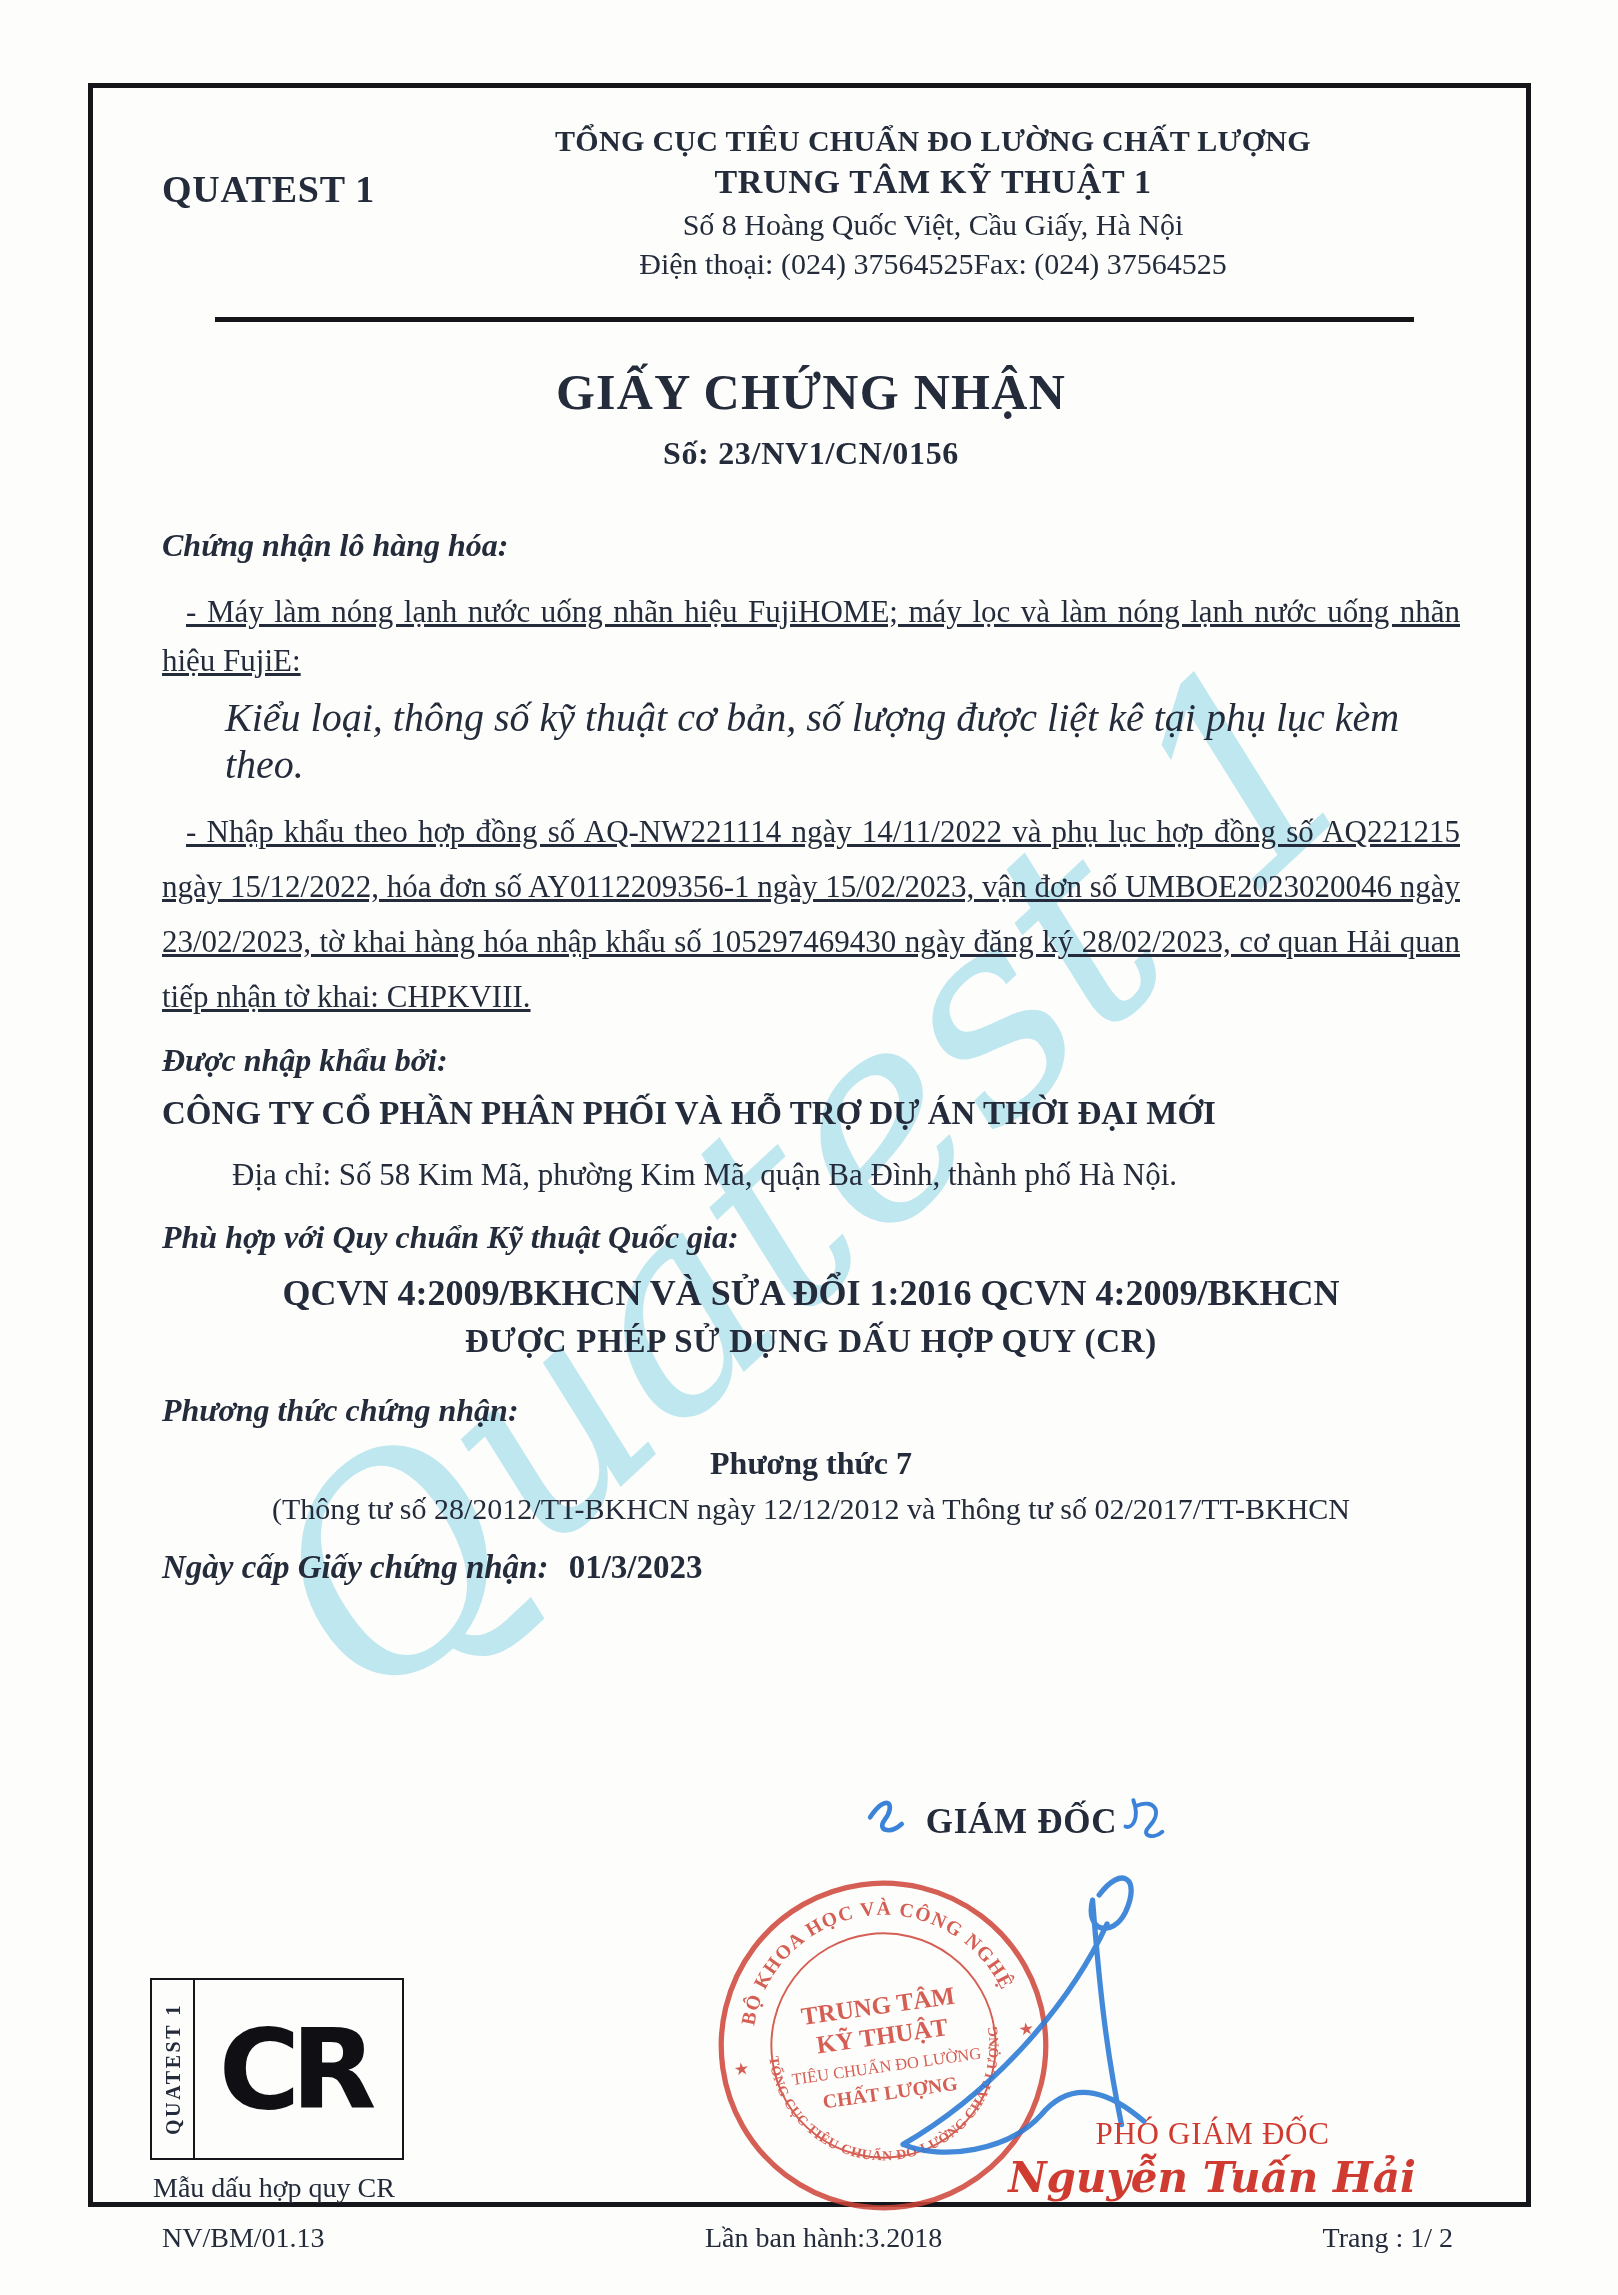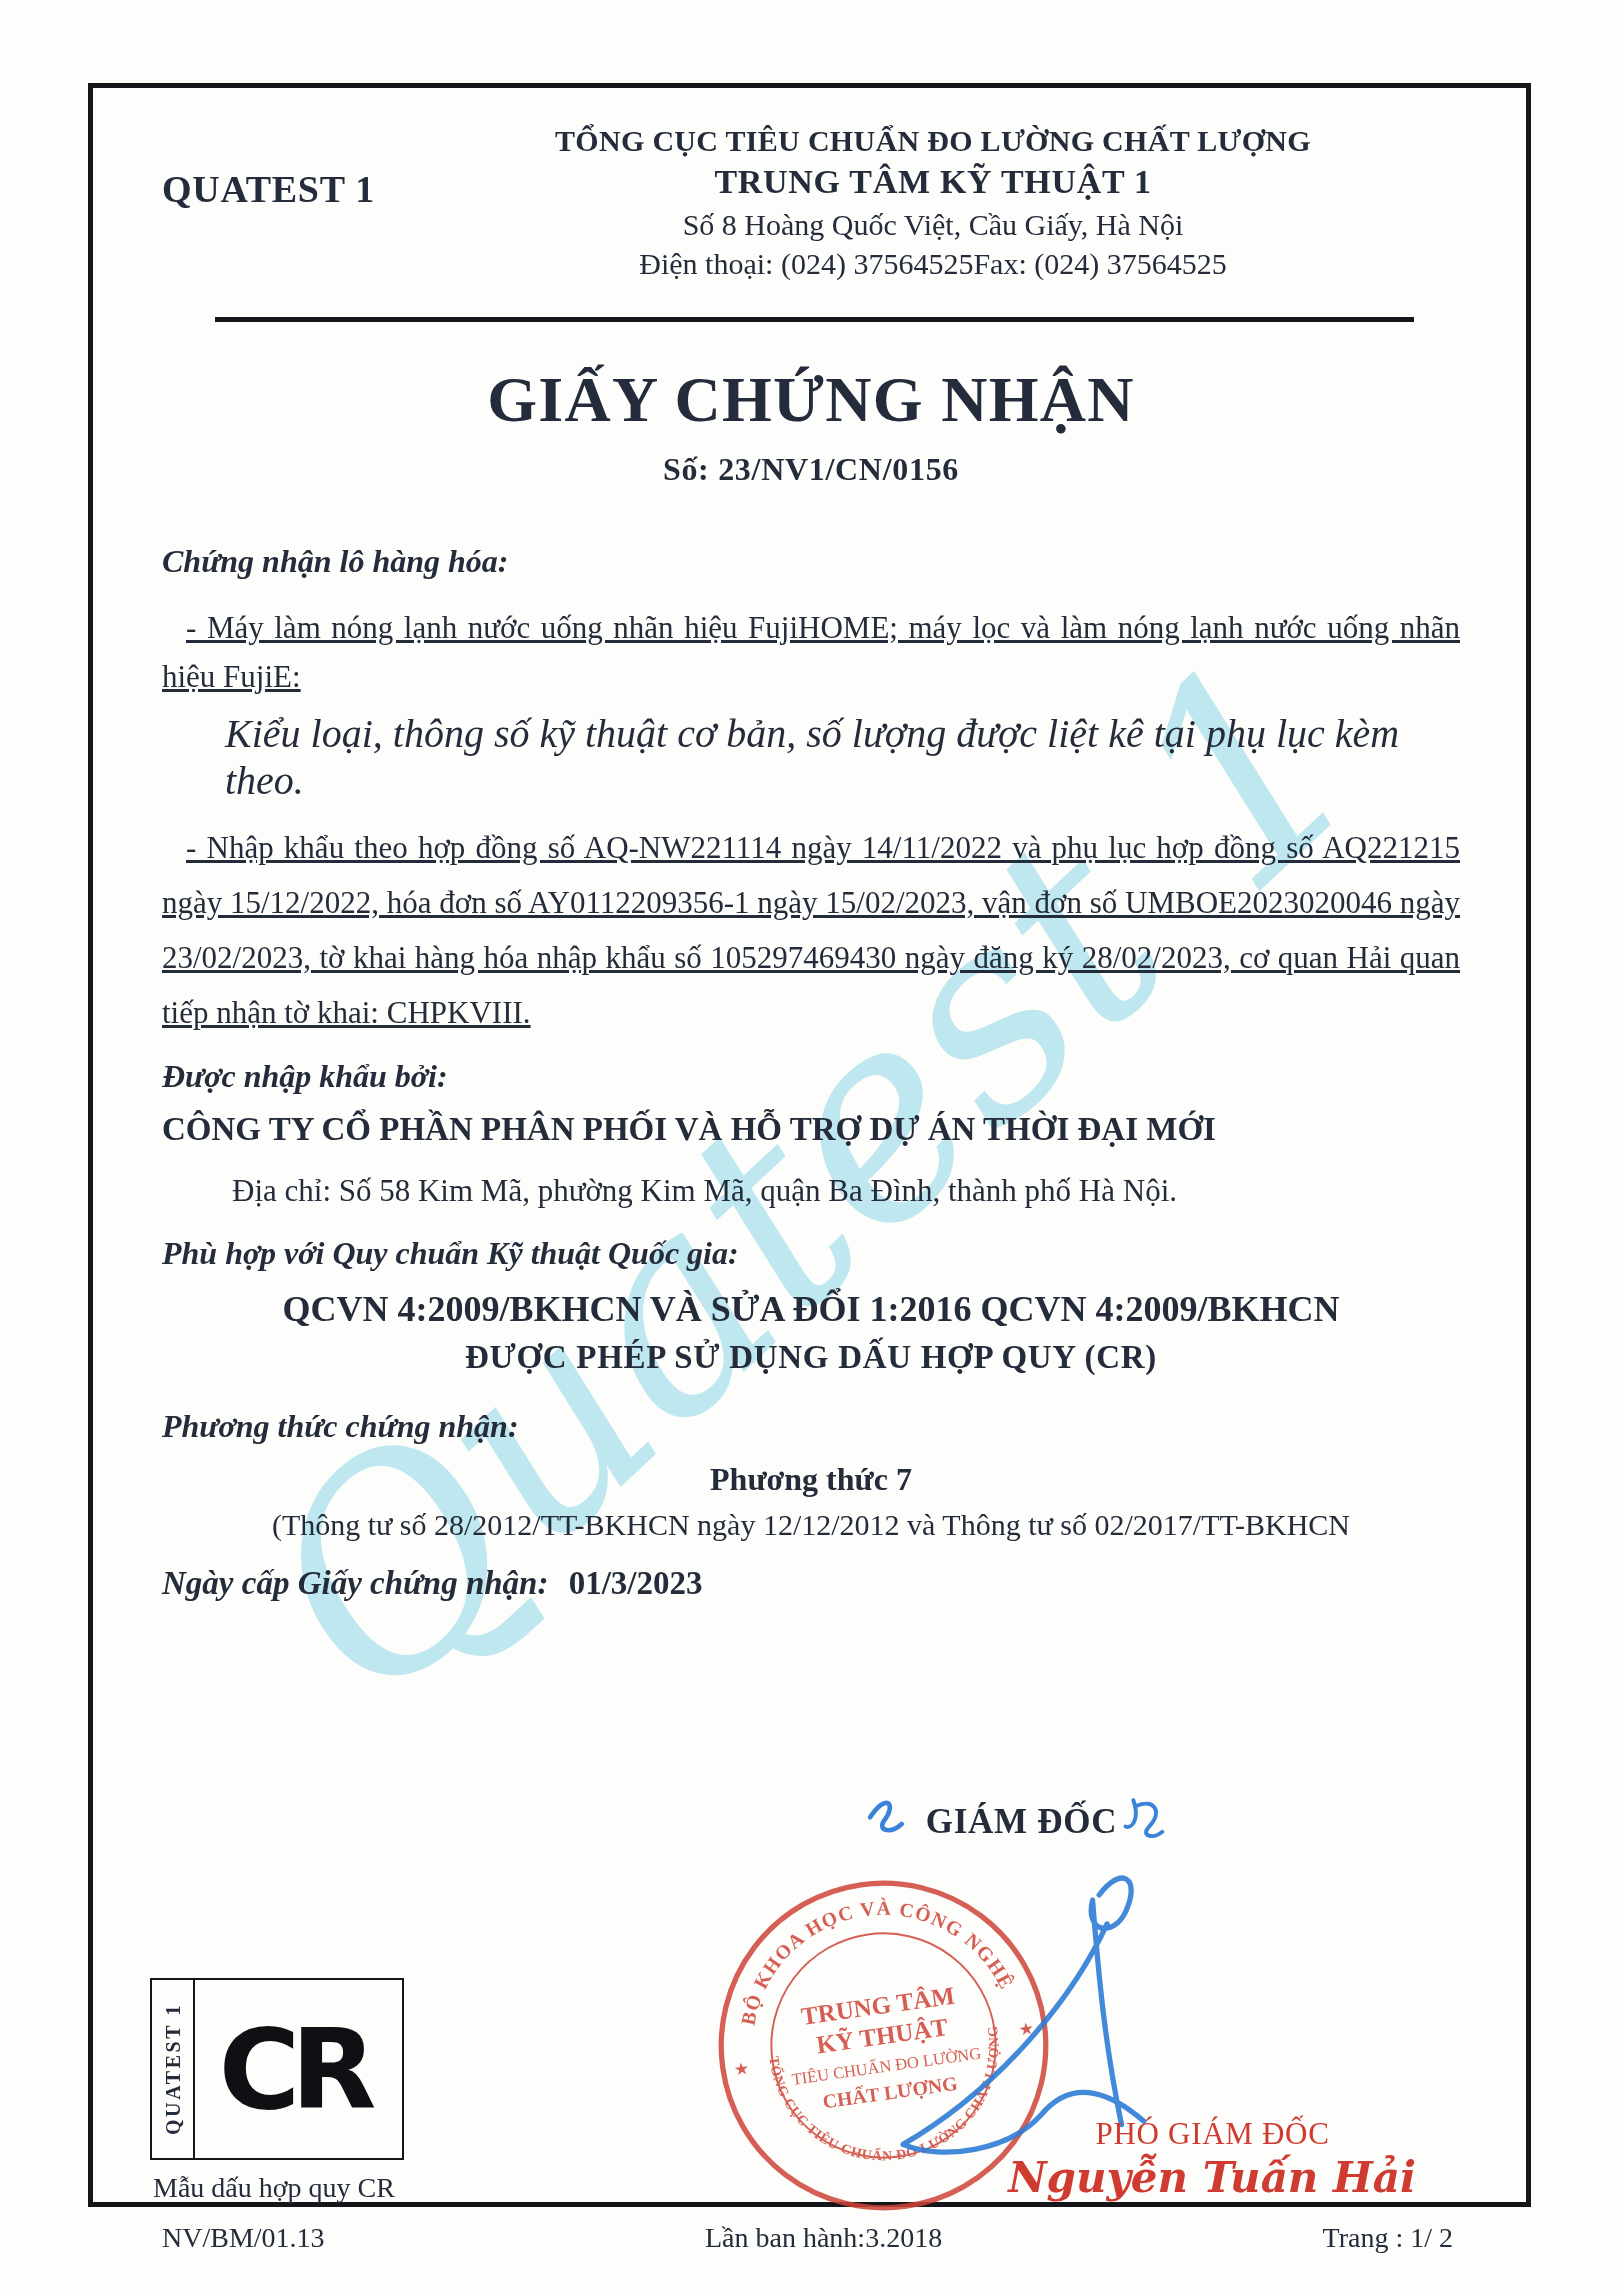--- a/index.html
+++ b/index.html
@@ -26,21 +26,21 @@
   
   .header { display:grid; grid-template-columns:244px 1fr; }
   .logo { font-size:38px; font-weight:bold; letter-spacing:0.7px; margin-top:43px; white-space:nowrap; }
   .org { text-align:center; }
   .org-line1 { font-size:30px; font-weight:600; letter-spacing:0.3px; }
   .org-line2 { font-size:34px; font-weight:bold; margin-top:5.3px; letter-spacing:0.7px; }
   .org-address { font-size:30px; margin-top:6.6px; }
   .org-contact { font-size:30px; margin-top:5.3px; display:flex; justify-content:center; }
   .header-rule { height:4.6px; background:#15161a; margin:36px 46px 0 53px; }
   
-  .title { text-align:center; font-size:64px; font-weight:bold; margin-top:41px; letter-spacing:1.3px; }
+  .title { text-align:center; font-size:50px; font-weight:bold; margin-top:41px; letter-spacing:1.3px; }
   .title-number { text-align:center; font-size:32px; font-weight:bold; margin-top:14.5px; letter-spacing:0.7px; }
   
   .label { font-size:32px; font-weight:bold; font-style:italic; }
   .sec1 { margin-top:55px; }
   .para { font-size:31px; text-align:justify;text-decoration:underline; }
   .goods { margin-top:22.4px; line-height:1.6; text-indent:24px; }
   .goods-note { margin-top:8px; margin-left:63px; font-style:italic; font-size:40px; }
   .import { margin-top:16px; line-height:1.78; text-indent:24px; }
   .importer-label { margin-top:17px; }
   .importer-name { margin-top:16px; text-align:left; font-size:33px; font-weight:bold; }

